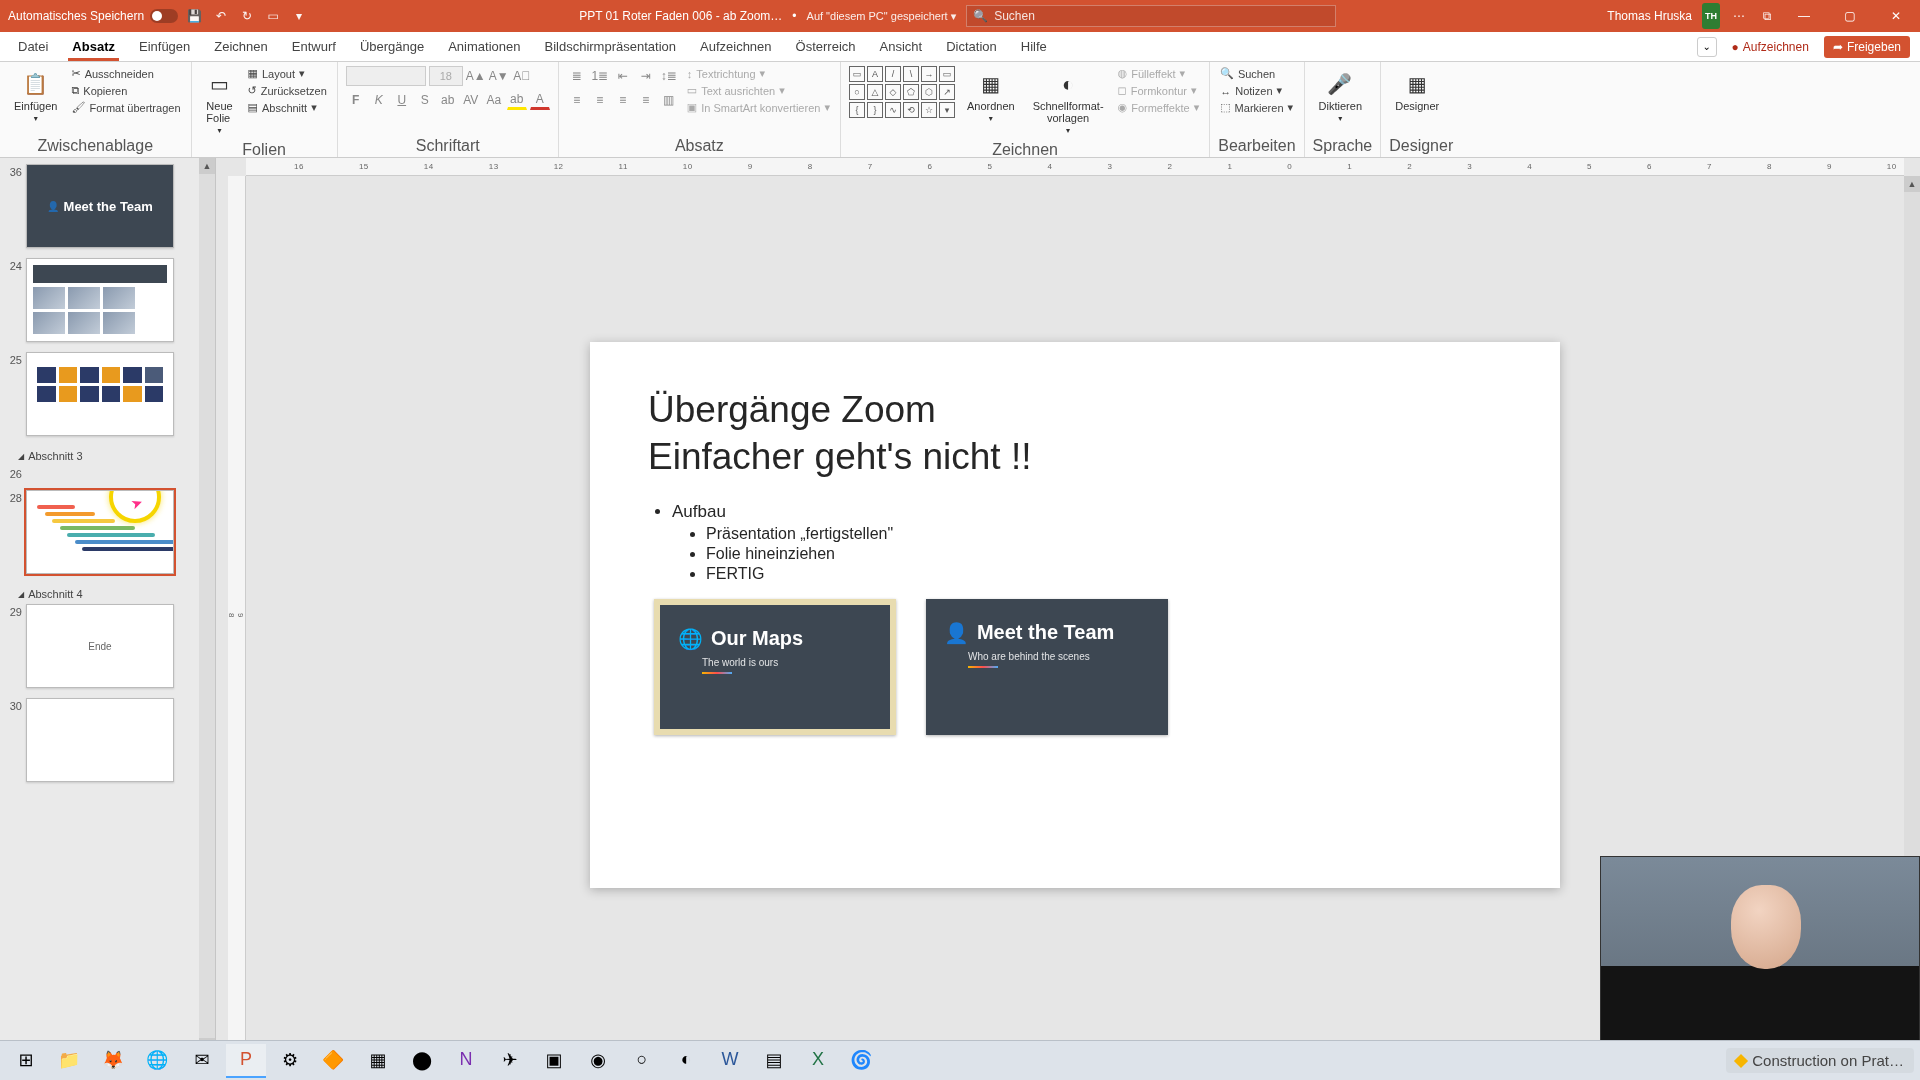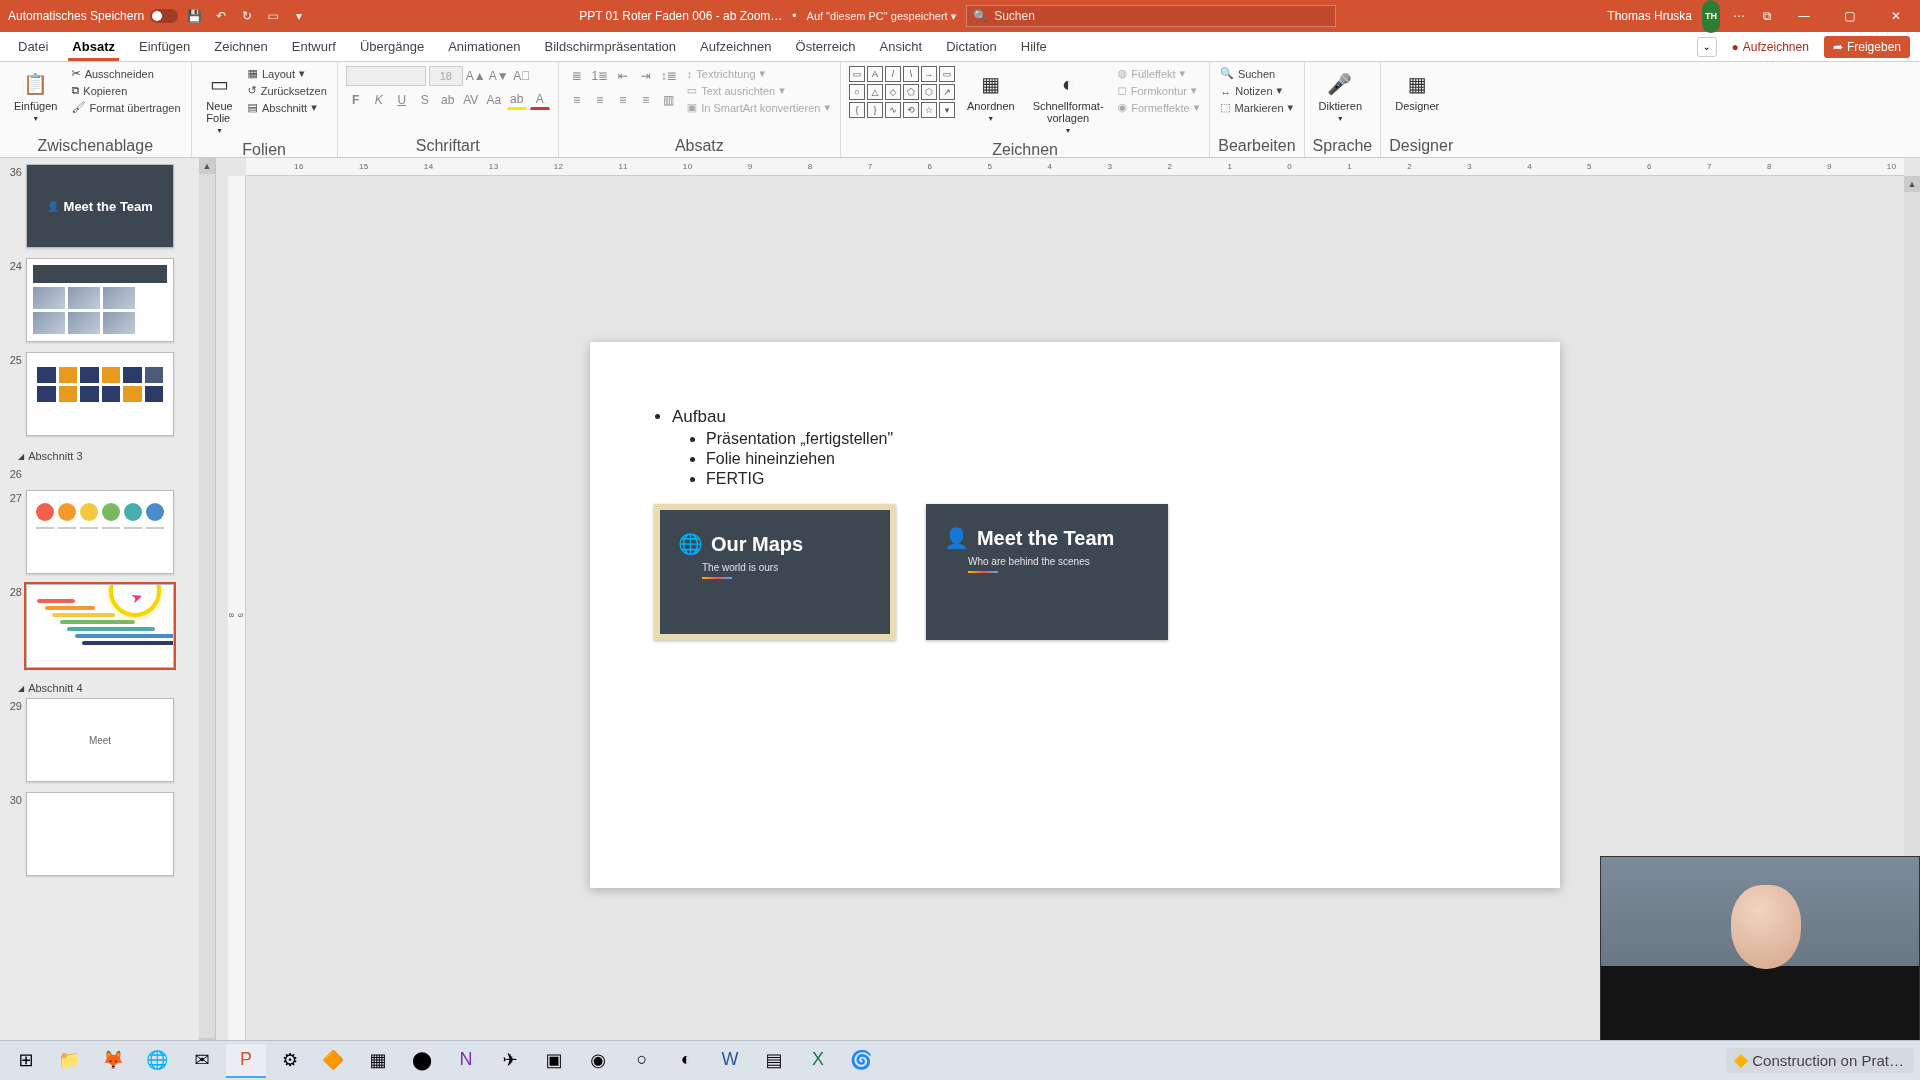--- a/index.html
+++ b/index.html
@@ -12,21 +12,21 @@
 .toggle-track { width: 28px; height: 14px; background: rgba(0,0,0,.25); border-radius: 8px; position: relative; }
 .toggle-knob { position: absolute; left: 2px; top: 2px; width: 10px; height: 10px; background: #fff; border-radius: 50%; }
 .qa-icon { width: 18px; height: 18px; display: flex; align-items: center; justify-content: center; cursor: pointer; opacity: .95; }
 .title-center { flex: 1; display: flex; align-items: center; justify-content: center; gap: 10px; }
 .doc-title { font-size: 12px; }
 .saved-loc { font-size: 11px; opacity: .9; }
 .search-box { width: 370px; height: 22px; background: #c14a2c; border: 1px solid rgba(255,255,255,.3); display: flex; align-items: center; padding: 0 6px; gap: 6px; }
 .search-box input { background: transparent; border: none; outline: none; color: #fff; font-size: 12px; width: 100%; }
 .search-box input::placeholder { color: rgba(255,255,255,.85); }
 .title-right { display: flex; align-items: center; gap: 10px; padding-right: 6px; }
-.user-badge { width: 18px; height: 33px; background: #2e7d32; border-radius: 9px; font-size: 9px; display: flex; align-items: center; justify-content: center; font-weight: 600; }
+.user-badge { width: 18px; height: 26px; background: #2e7d32; border-radius: 3px; font-size: 9px; display: flex; align-items: center; justify-content: center; font-weight: 600; }
 .win-btn { width: 36px; height: 32px; display: flex; align-items: center; justify-content: center; cursor: pointer; }
 
 
 .ribbon-tabs { height: 30px; background: #fff; border-bottom: 1px solid #d0d0d0; display: flex; align-items: stretch; padding-left: 6px; }
 .ribbon-tab { padding: 0 12px; display: flex; align-items: center; font-size: 13px; color: #444; cursor: pointer; position: relative; }
 .ribbon-tab.active { font-weight: 600; color: #000; }
 .ribbon-tab.active::after { content: ""; position: absolute; bottom: 0; left: 8px; right: 8px; height: 3px; background: #d35230; }
 .ribbon-tabs-right { margin-left: auto; display: flex; align-items: center; gap: 6px; padding-right: 10px; }
 .ribbon-rt-btn { display: flex; align-items: center; gap: 4px; padding: 3px 8px; font-size: 12px; border: 1px solid transparent; border-radius: 3px; cursor: pointer; }
 .ribbon-rt-btn.rec { color: #b02b18; }
@@ -419,62 +419,41 @@
           </div>
       </div>
       <div class="section-row">
           <span class="section-caret">◢</span>
           <span>Abschnitt 3</span>
         </div>
       <div class="thumb-row">
         <div class="thumb-num">26</div>
       </div>
       <div class="thumb-row">
-        <div class="thumb-num">27</div>
-        <div class="thumb-img t27">
-            <div class="circles" id="t27c">
-              <div class="circ" style="background: rgb(240, 96, 79);"></div>
-              <div class="circ" style="background: rgb(243, 154, 44);"></div>
-              <div class="circ" style="background: rgb(246, 200, 64);"></div>
-              <div class="circ" style="background: rgb(122, 184, 100);"></div>
-              <div class="circ" style="background: rgb(73, 173, 173);"></div>
-              <div class="circ" style="background: rgb(74, 140, 201);"></div>
-            </div>
-            <div class="labels">
-              <div class="lab"></div>
-              <div class="lab"></div>
-              <div class="lab"></div>
-              <div class="lab"></div>
-              <div class="lab"></div>
-              <div class="lab"></div>
-            </div>
-          </div>
-      </div>
-      <div class="thumb-row">
         <div class="thumb-num">28</div>
         <div class="thumb-img t28 hover" id="t28img">
           <div class="highlight-ring"></div>
           <div class="cursor-arrow">➤</div>
         <div class="gbar" style="background: rgb(240, 96, 79); width: 30%; margin-left: 0%;"></div>
             <div class="gbar" style="background: rgb(243, 154, 44); width: 40%; margin-left: 6%;"></div>
             <div class="gbar" style="background: rgb(246, 200, 64); width: 50%; margin-left: 12%;"></div>
             <div class="gbar" style="background: rgb(122, 184, 100); width: 60%; margin-left: 18%;"></div>
             <div class="gbar" style="background: rgb(73, 173, 173); width: 70%; margin-left: 24%;"></div>
             <div class="gbar" style="background: rgb(74, 140, 201); width: 80%; margin-left: 30%;"></div>
             <div class="gbar" style="background: rgb(43, 58, 103); width: 90%; margin-left: 36%;"></div>
           </div>
       </div>
       <div class="section-row">
           <span class="section-caret">◢</span>
           <span>Abschnitt 4</span>
         </div>
       <div class="thumb-row">
         <div class="thumb-num">29</div>
         <div class="thumb-img t29">
-            <span>Meet</span>
+            <span>Ende</span>
           </div>
       </div>
       <div class="thumb-row">
         <div class="thumb-num">30</div>
         <div class="thumb-img"></div>
       </div>
     </div>
     <div class="thumb-scroll">
       <div class="arrow">▲</div>
       <div class="arrow bottom">▼</div>
@@ -516,20 +495,23 @@
         <span>14</span>
         <span>15</span>
         <span>16</span>
       </div>
     <div class="ruler-v" id="rulerV">
         <span>9</span>
         <span>8</span>
       </div>
     <div class="slide-stage">
       <div class="slide">
+        <div class="slide-title">
+          <span>Übergänge Zoom</span><br><span>Einfacher geht's nicht !!</span>
+        </div>
         <ul class="slide-bullets">
           <li>Aufbau</li>
           <li style="list-style:none">
             <ul>
               <li>Präsentation „fertigstellen"</li>
               <li>Folie hineinziehen</li>
               <li>FERTIG</li>
             </ul>
           </li>
         </ul>

